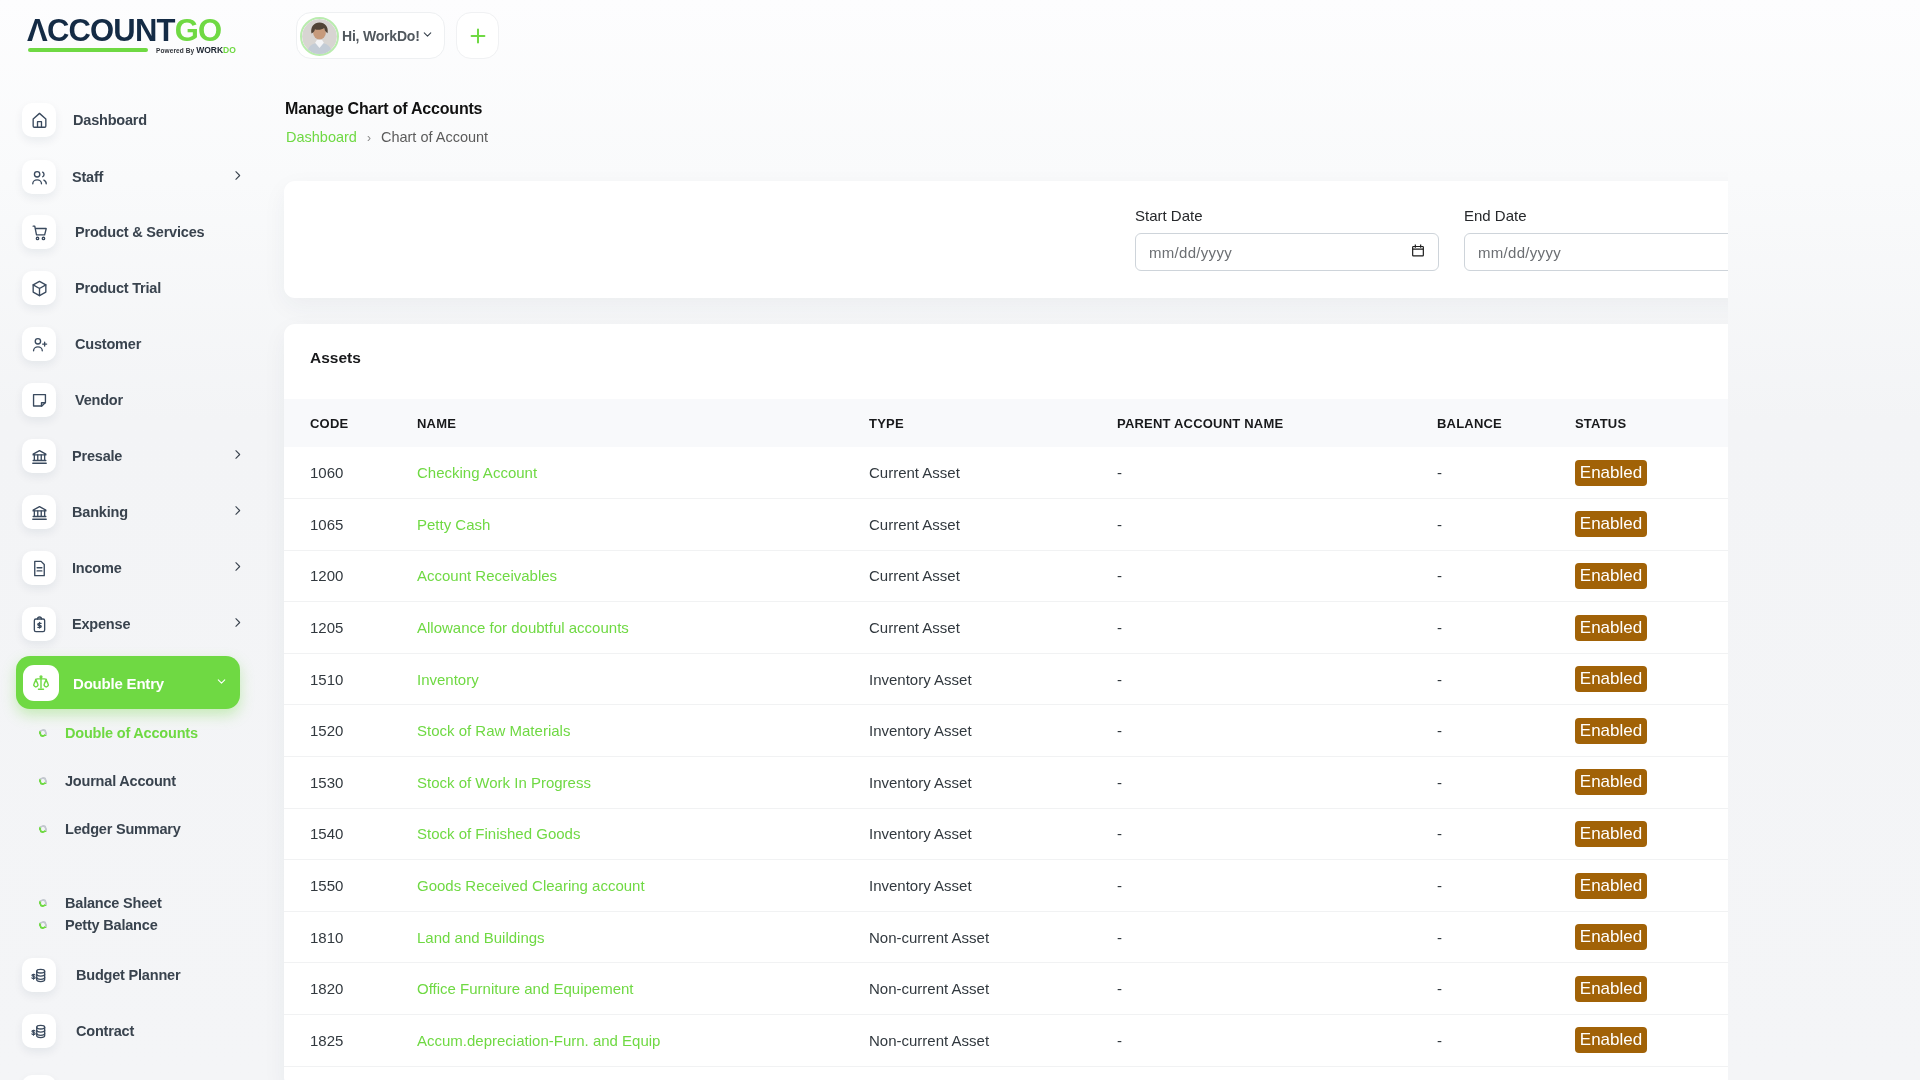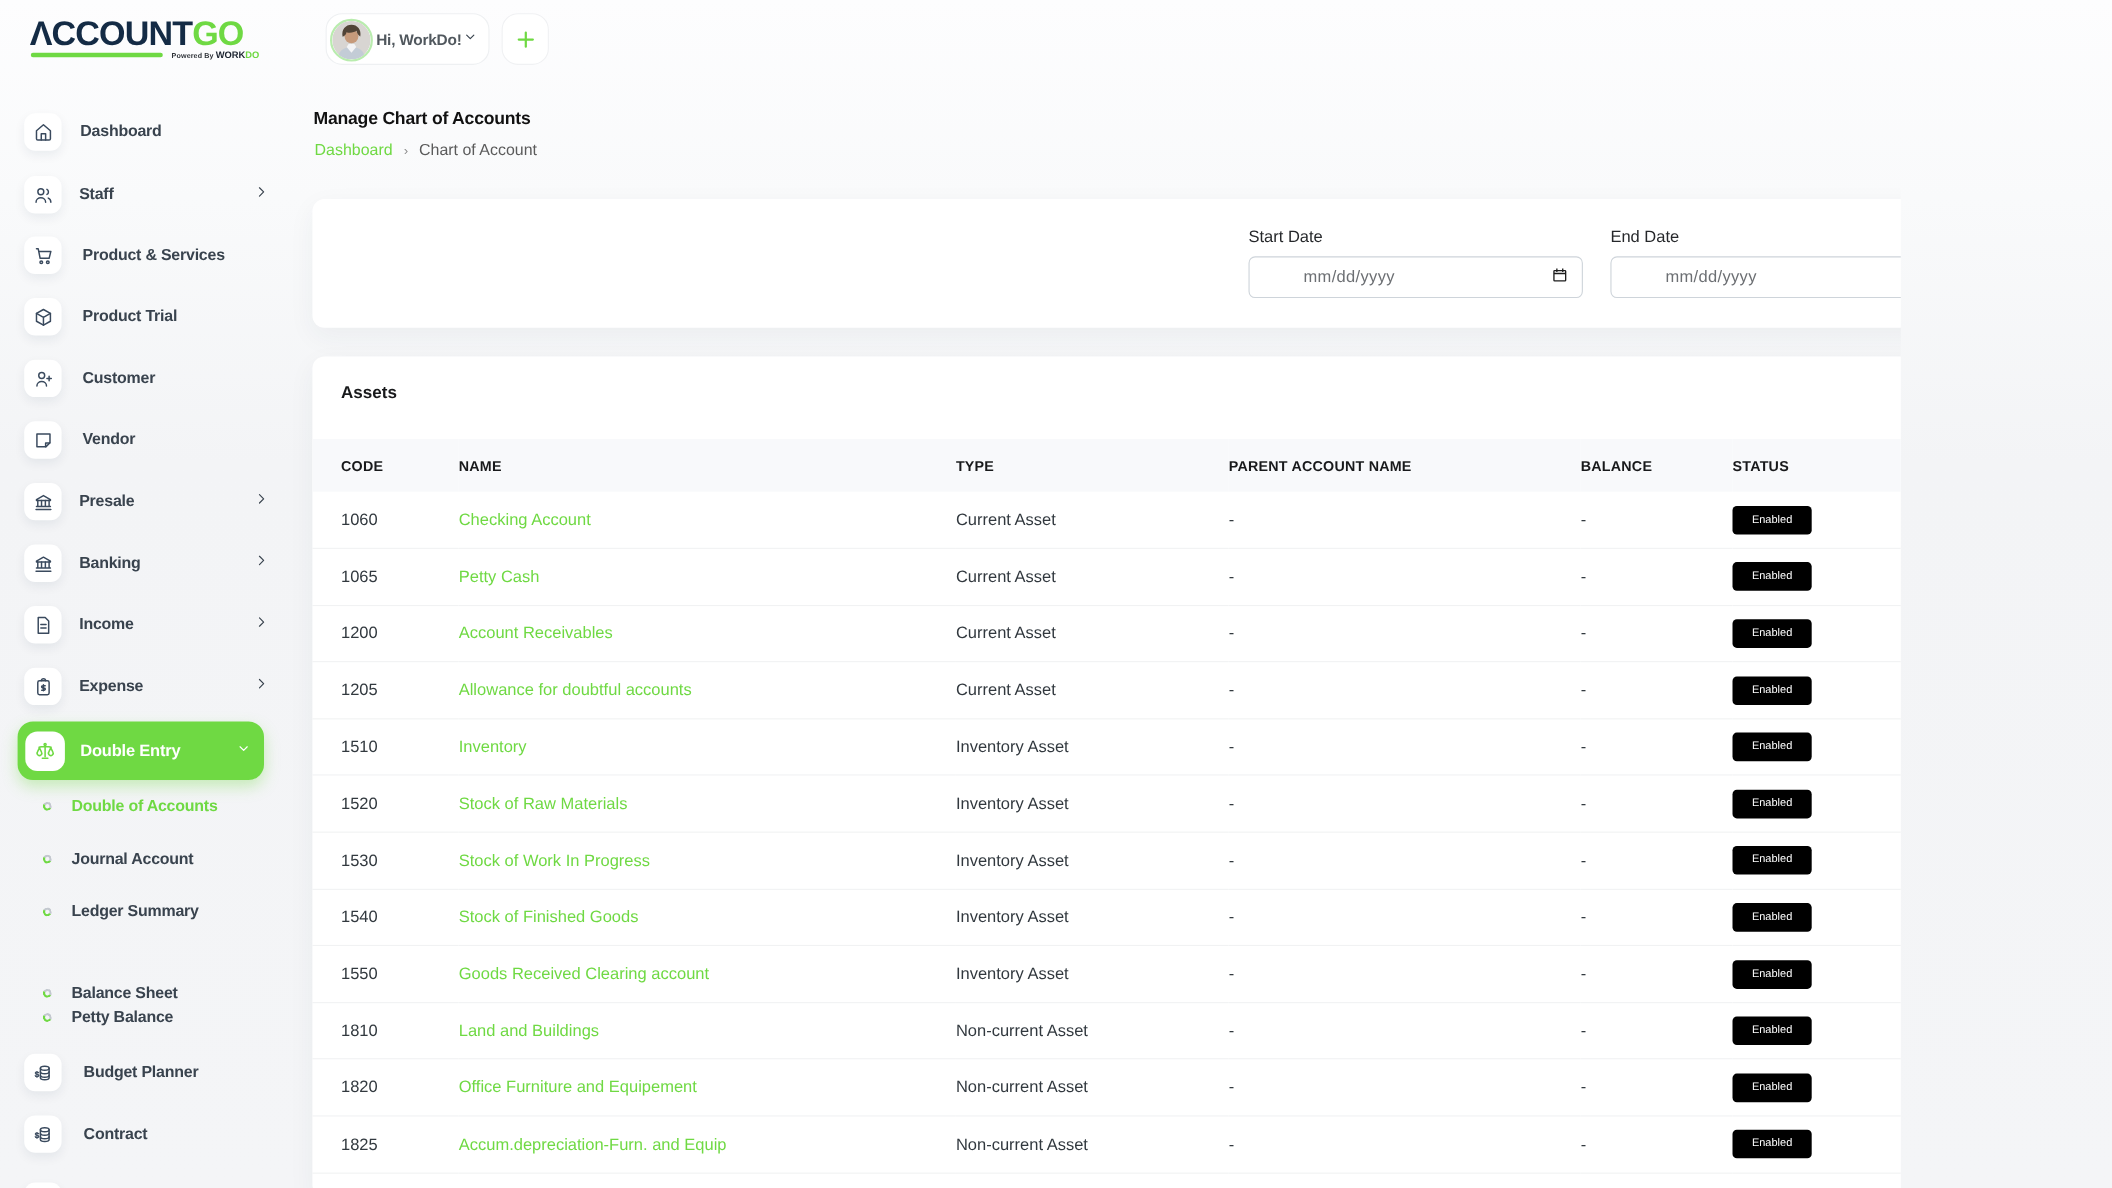--- a/index.html
+++ b/index.html
@@ -55,34 +55,34 @@
 .addbtn { position:absolute; left:1858px; top:107px; width:32px; height:31px; background:#6fd943; border-radius:7px; display:flex; align-items:center; justify-content:center; }
 .addbtn svg { width:16px; height:16px; stroke:#fff; stroke-width:2.4; stroke-linecap:round; }
 
 
 .card { position:absolute; background:#fff; border-radius:11px; box-shadow:0 8px 24px rgba(40,50,70,.05); }
 #fcard { left:284px; top:181px; width:1606px; height:117px; }
 #tcard { left:284px; top:324px; width:1606px; height:764px; }
 
 .flabel { position:absolute; top:26px; font-size:15px; color:#26282b; }
 .finput { position:absolute; top:52px; width:304px; height:38px; border:1px solid #ced4da; border-radius:6px; font-size:15px; color:#6c6f73; }
-.finput .ph { position:absolute; left:13px; top:50%; transform:translateY(-50%); letter-spacing:.3px;margin-left:36px; }
+.finput .ph { position:absolute; left:13px; top:50%; transform:translateY(-50%); letter-spacing:.3px; }
 .finput .cal { position:absolute; right:12px; top:50%; transform:translateY(-50%); }
 .cal svg { width:16px; height:16px; stroke:#1c1c1c; fill:none; stroke-width:1.8; }
 .fbtn { position:absolute; top:54px; width:32px; height:31px; border-radius:8px; display:flex; align-items:center; justify-content:center; }
 .fbtn svg { width:16px; height:16px; stroke:#fff; fill:none; stroke-width:2; stroke-linecap:round; stroke-linejoin:round; }
 
 
 .assets { position:absolute; left:26px; top:25px; font-size:15.5px; font-weight:700; color:#18191b; }
 table { position:absolute; left:0; top:75px; width:1606px; border-collapse:collapse; table-layout:fixed; }
 thead th { background:#f8f9fb; height:48px; font-size:13px; font-weight:700; color:#18191b; text-align:left; letter-spacing:.2px; }
 th.c1, td.c1 { padding-left:26px; }
 tbody td { height:51.6px; border-bottom:1px solid #f1f2f3; font-size:15px; color:#32393f; }
 td .lnk { color:#6fd943; text-decoration:none; }
-.badge { display:inline-block; width:72px; height:26px; line-height:26px; text-align:center; background:#000000; color:#fff; font-size:10px; border-radius:4px; }
+.badge { display:inline-block; width:72px; height:26px; line-height:26px; text-align:center; background:#a16207; color:#fff; font-size:17px; border-radius:4px; }
 .acts { display:flex; gap:10px; }
 .abtn { width:31px; height:31px; border-radius:8px; display:flex; align-items:center; justify-content:center; }
 .abtn svg { width:16px; height:16px; stroke:#fff; fill:none; stroke-width:1.9; stroke-linecap:round; stroke-linejoin:round; }
 .o { background:#ffa21d; } .t { background:#3ec9d6; } .p { background:#ff3a6e; }
 </style>
 </head>
 <body>
 <div id="page">
 
 <div class="logo">

